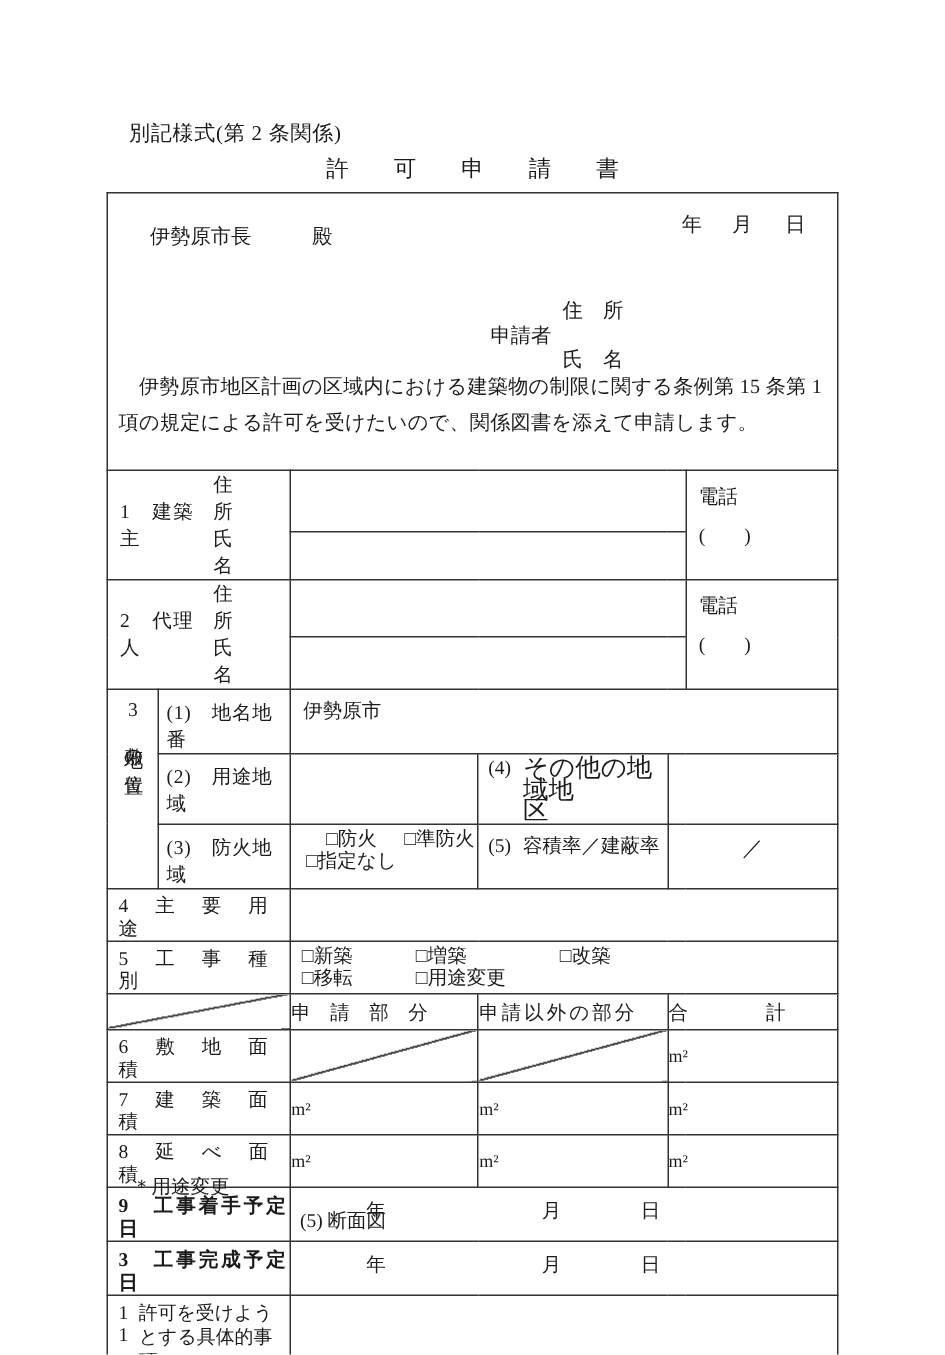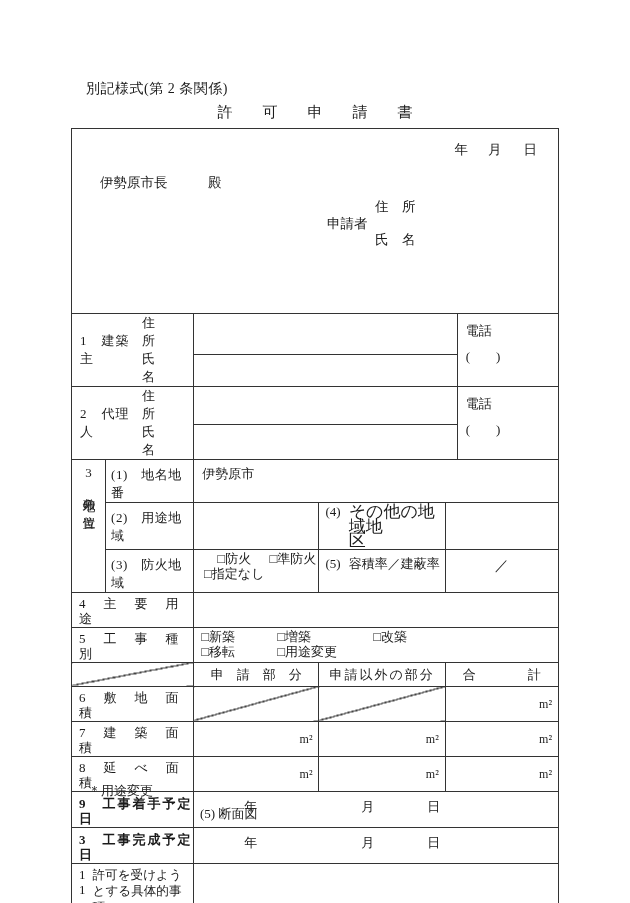--- a/index.html
+++ b/index.html
@@ -13,21 +13,21 @@
   #form-title{left:0;top:103px;width:630px;text-align:center;font-size:15px;}
 
   
   #letterhead{
     left:71px;top:128px;width:486px;height:184px;
     border:1px solid #333;border-bottom:0;box-sizing:content-box;
   }
   #date-line{position:absolute;right:21px;top:12px;display:flex;font-size:13.5px;}
   #date-line span{display:inline-block;}
   #date-line .g1{margin-left:20px;} #date-line .g2{margin-left:22px;}
-  #addressee{position:absolute;left:28px;top:45px;font-size:13.5px;}
+  #addressee{position:absolute;left:28px;top:20px;font-size:13.5px;}
   #applicant-label{position:absolute;left:255px;top:86px;font-size:13.5px;}
   #applicant-address{position:absolute;left:303px;top:69px;font-size:13.5px;}
   #applicant-name{position:absolute;left:303px;top:102px;font-size:13.5px;}
   #intro{position:absolute;left:7px;top:117px;width:472px;font-size:13.4px;
     line-height:24px;white-space:pre-wrap;letter-spacing:.2px;}
 
   
   table{
     position:absolute;left:71px;top:313px;border-collapse:collapse;
     table-layout:fixed;width:488px;font-size:13px;
@@ -45,23 +45,23 @@
     padding-top:5px;box-sizing:border-box;}
   .vtext{writing-mode:vertical-lr;text-orientation:upright;height:50px;
     line-height:15px;letter-spacing:1px;margin-top:8px;font-size:12.5px;}
   .sublab{padding:6px 0 0 5px;letter-spacing:.5px;}
   .val{padding:5px 0 0 8px;margin-top:38px;}
   .firegrid{display:grid;grid-template-columns:66px auto;padding:1px 0 0 7px;line-height:15px;text-align:center;}
   .workgrid{display:grid;grid-template-columns:76px 96px auto;padding:1px 0 0 7px;line-height:15px;}
   .numlab{display:flex;padding:2px 0 0 6px;gap:8px;line-height:14.5px;}
   .numlab .pre{font-size:17px;}
   .slash-cell{text-align:center;padding-top:7px;font-size:14px;}
-  .hdr{text-align:center;line-height:23px;font-size:13px;}
+  .hdr{line-height:23px;font-size:13px;}
   .hdr.ls{letter-spacing:2px;}
-  .m2{text-align:right;padding:10px 6px 0 0;font-size:12px;margin-left:41px;}
+  .m2{text-align:left;padding:10px 6px 0 0;font-size:12px;margin-left:41px;}
   .diag{background-image:linear-gradient(to bottom right,
     transparent calc(50% - 0.8px),#444 calc(50% - 0.8px),
     #444 calc(50% + 0.6px),transparent calc(50% + 0.6px));}
   .ymd{position:relative;height:100%;}
   .ymd span{position:absolute;top:6px;}
   .ymd .y{left:50px;} .ymd .m{left:167px;} .ymd .d{left:233px;}
   .detail-cell{display:flex;gap:7px;padding:3px 0 0 7px;}
   .detail-cell .num{line-height:15px;white-space:pre-line;}
   .detail-cell .txt{line-height:16px;white-space:pre-line;font-size:12.6px;}
 
@@ -80,20 +80,21 @@
 <div class="abs" id="letterhead">
   <div id="date-line">
     <span>年</span>
     <span class="g1">月</span>
     <span class="g2">日</span>
   </div>
   <div id="addressee">伊勢原市長　　　殿</div>
   <div id="applicant-label">申請者</div>
   <div id="applicant-address">住　所</div>
   <div id="applicant-name">氏　名</div>
+  <div id="intro">　伊勢原市地区計画の区域内における建築物の制限に関する条例第 15 条第 1 項の規定による許可を受けたいので、関係図書を添えて申請します。</div>
 </div>
 
 <table>
   <colgroup>
     <col style="width:34px">
       <col style="width:88px">
       <col style="width:125px">
     <col style="width:126px">
       <col style="width:12px">
       <col style="width:101px">

